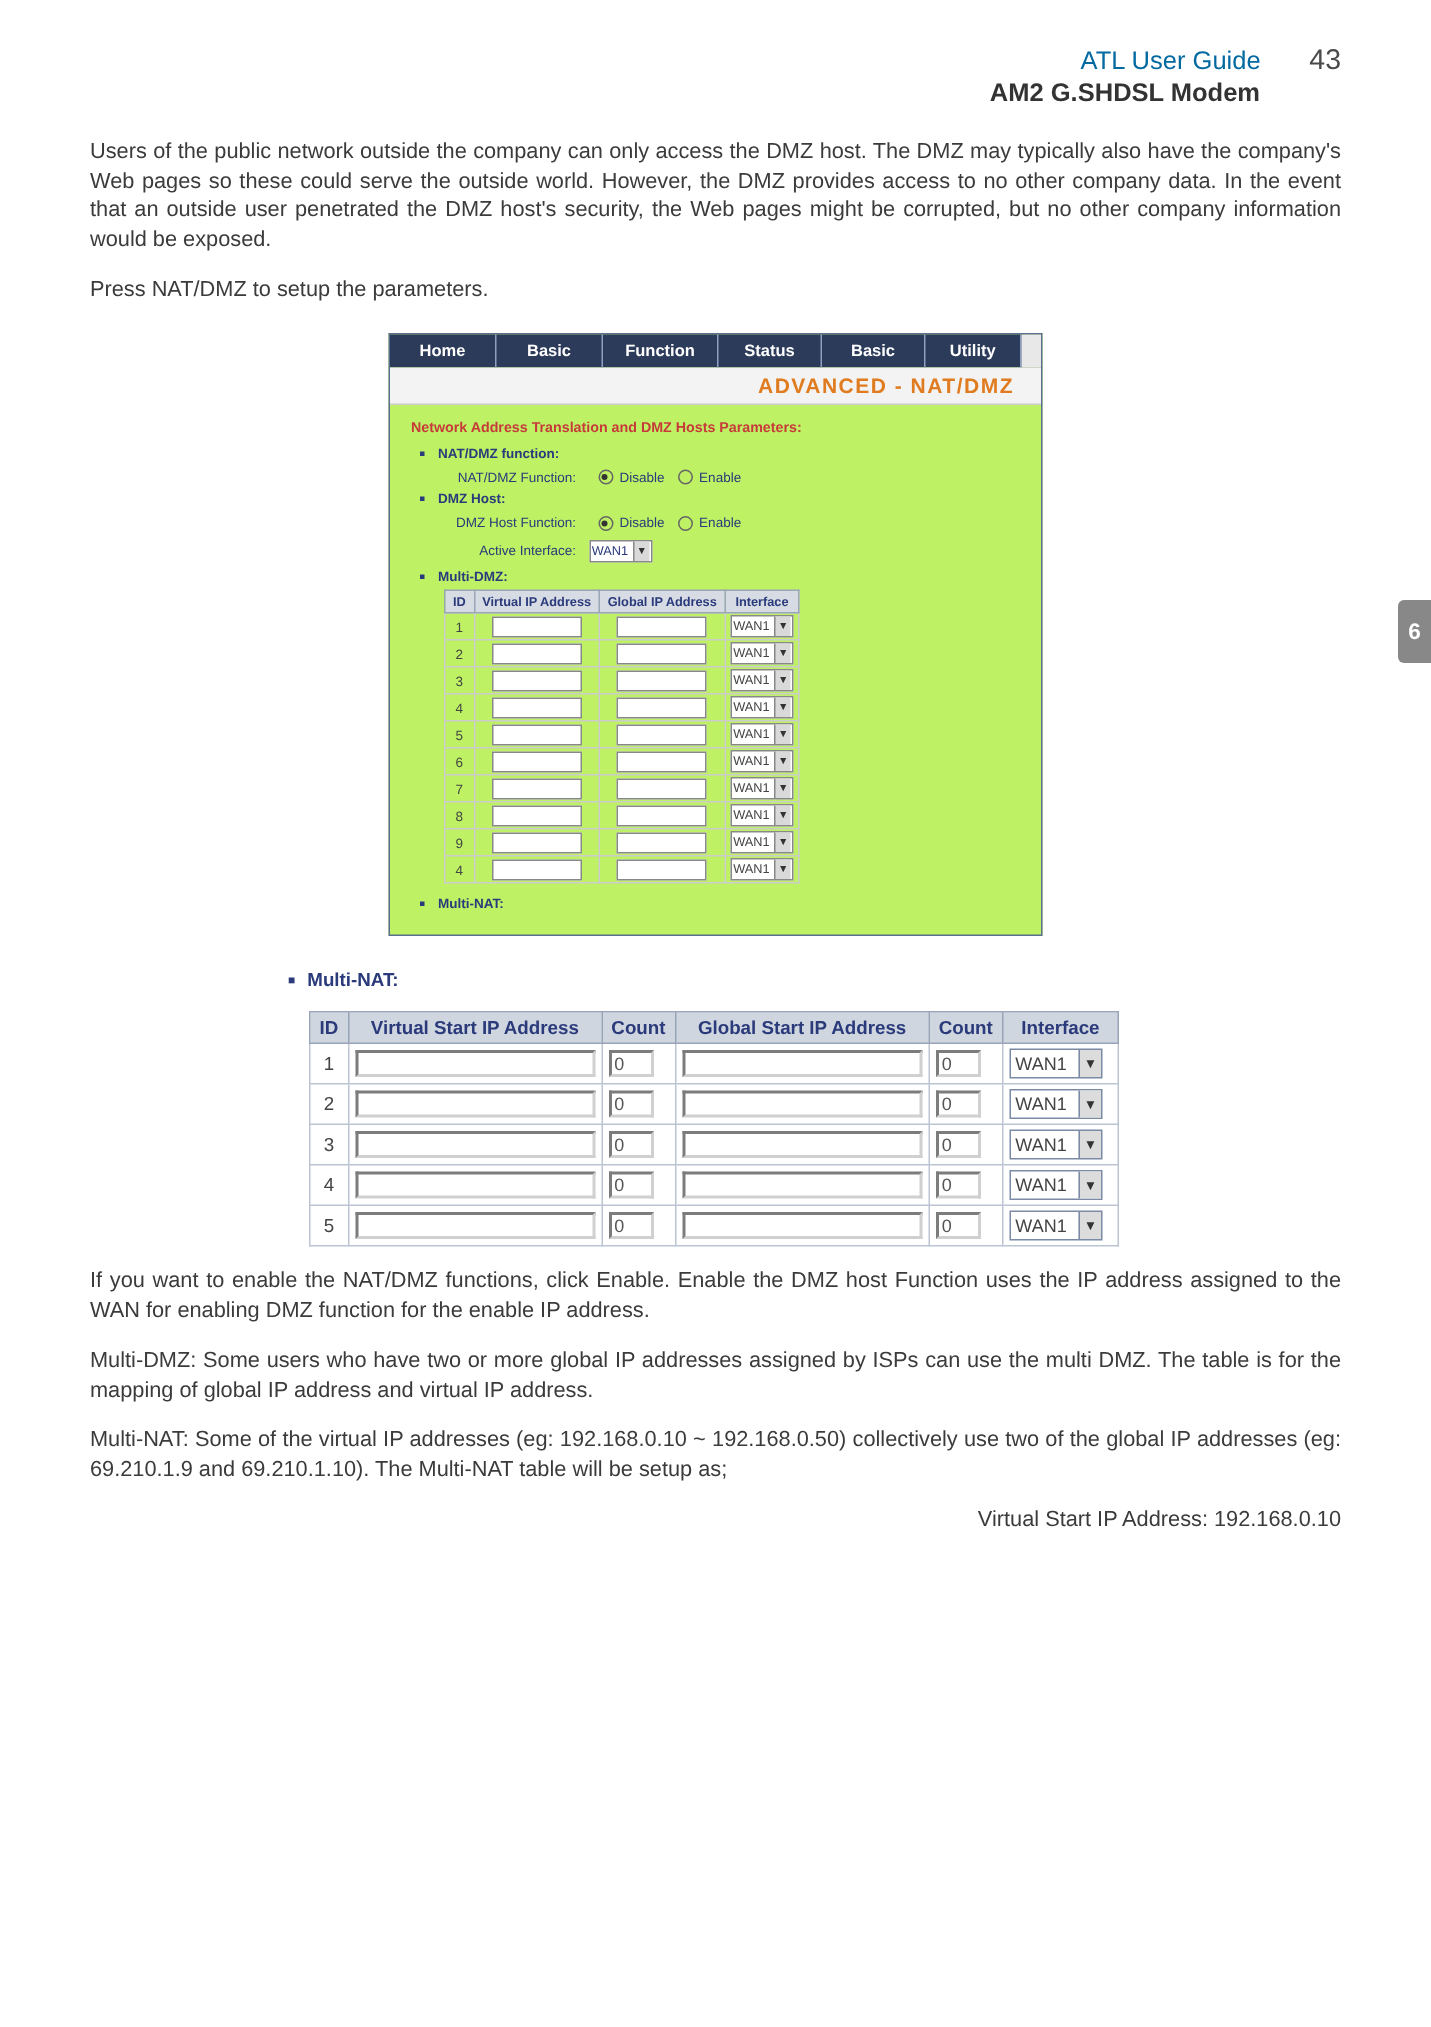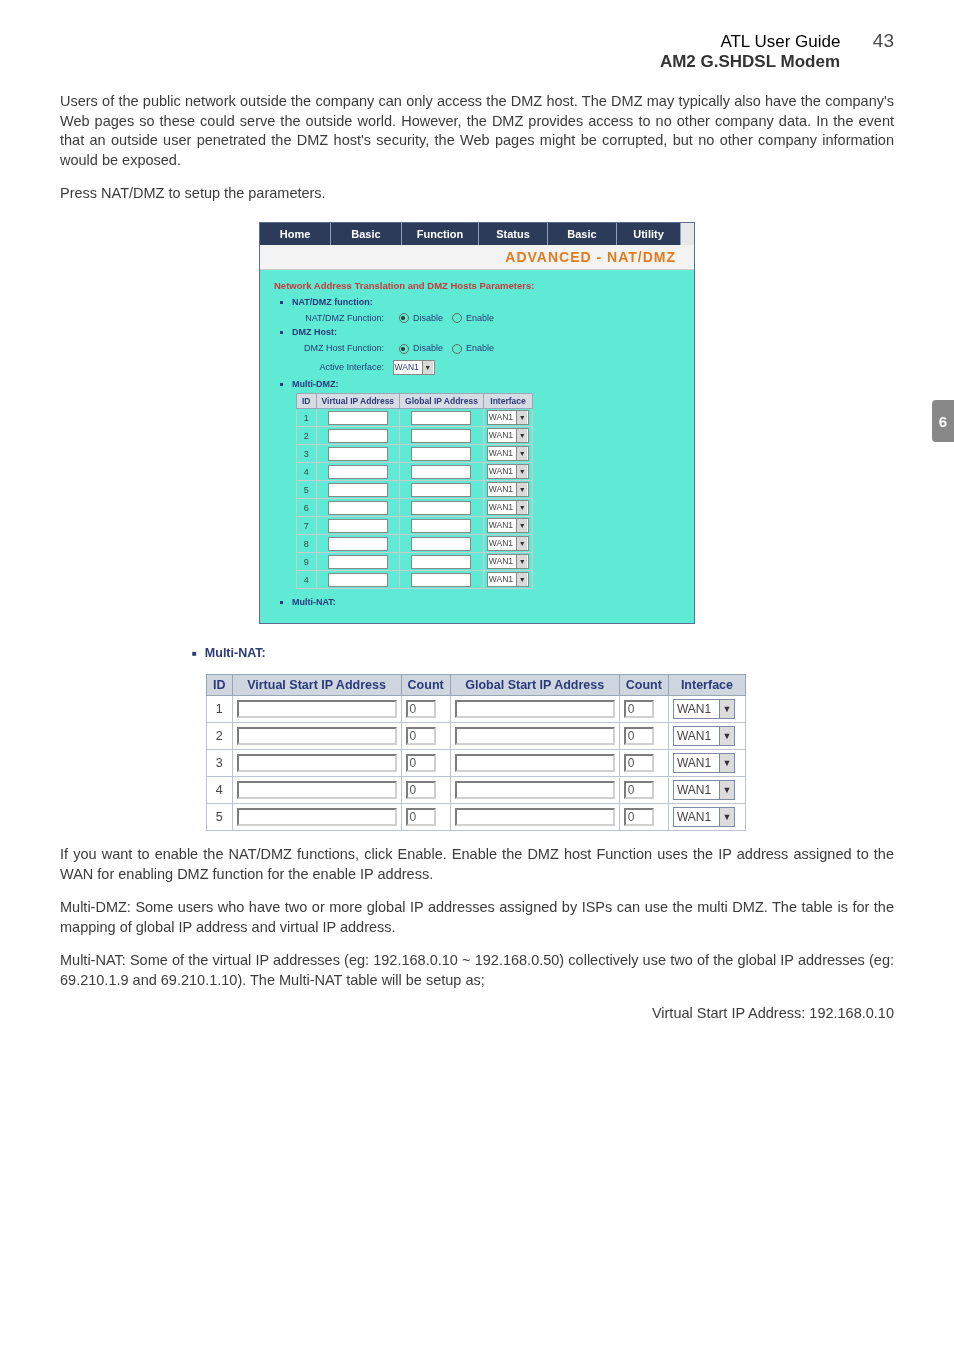--- a/index.html
+++ b/index.html
@@ -15,21 +15,21 @@
     box-sizing: border-box;
     padding: 30px 60px 60px 60px;
     position: relative;
   }
   .header {
     text-align: right;
     margin-bottom: 20px;
   }
   .header-line1 {
     font-size: 17px;
-    color: #000000;
+    color: #0369a1;
     margin-left: 13px;
   }
   .header-pageno {
     display: inline-block;
     margin-left: 28px;
     font-size: 19px;
     color: #4a4a4a;
   }
   .header-line2 {
     font-size: 17px;
@@ -58,21 +58,21 @@
     align-items: center;
     justify-content: center;
     border-top-left-radius: 4px;
     border-bottom-left-radius: 4px;
   }
   
   .screenshot1 {
     width: 434px;
     margin: 18px auto 0 auto;
     border: 1px solid #5a6f8f;
-    background: #5eead4;
+    background: #bef264;
     font-family: Verdana, Arial, sans-serif;
   }
   .nav {
     display: flex;
     background: #2c3b5a;
     height: 22px;
   }
   .nav-item {
     color: #fff;
     font-weight: bold;

